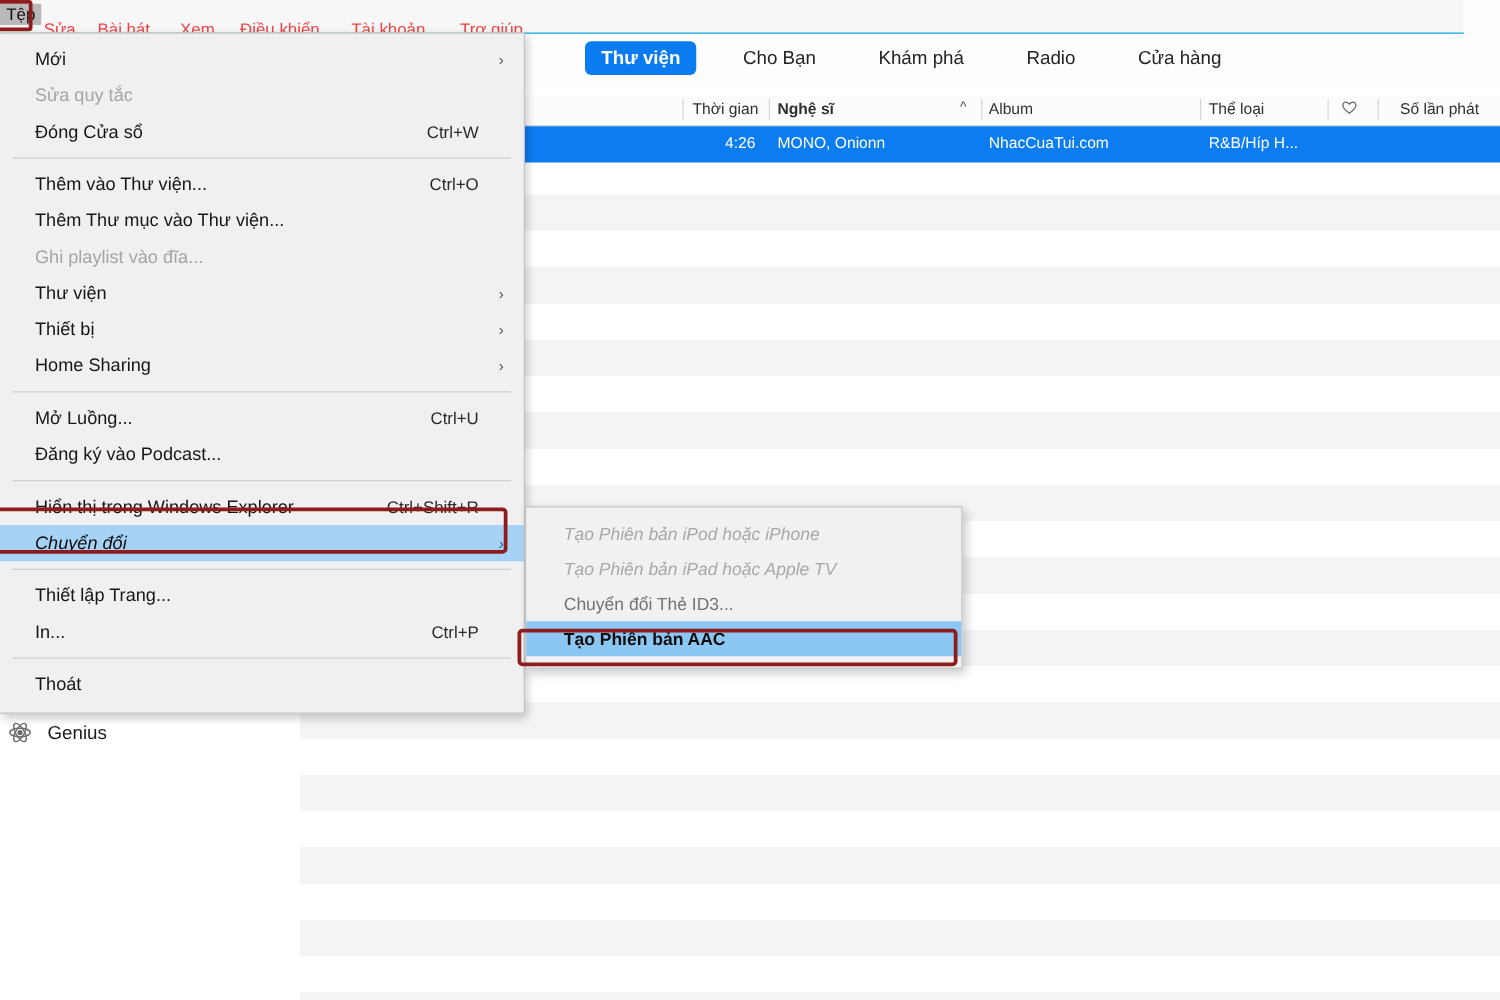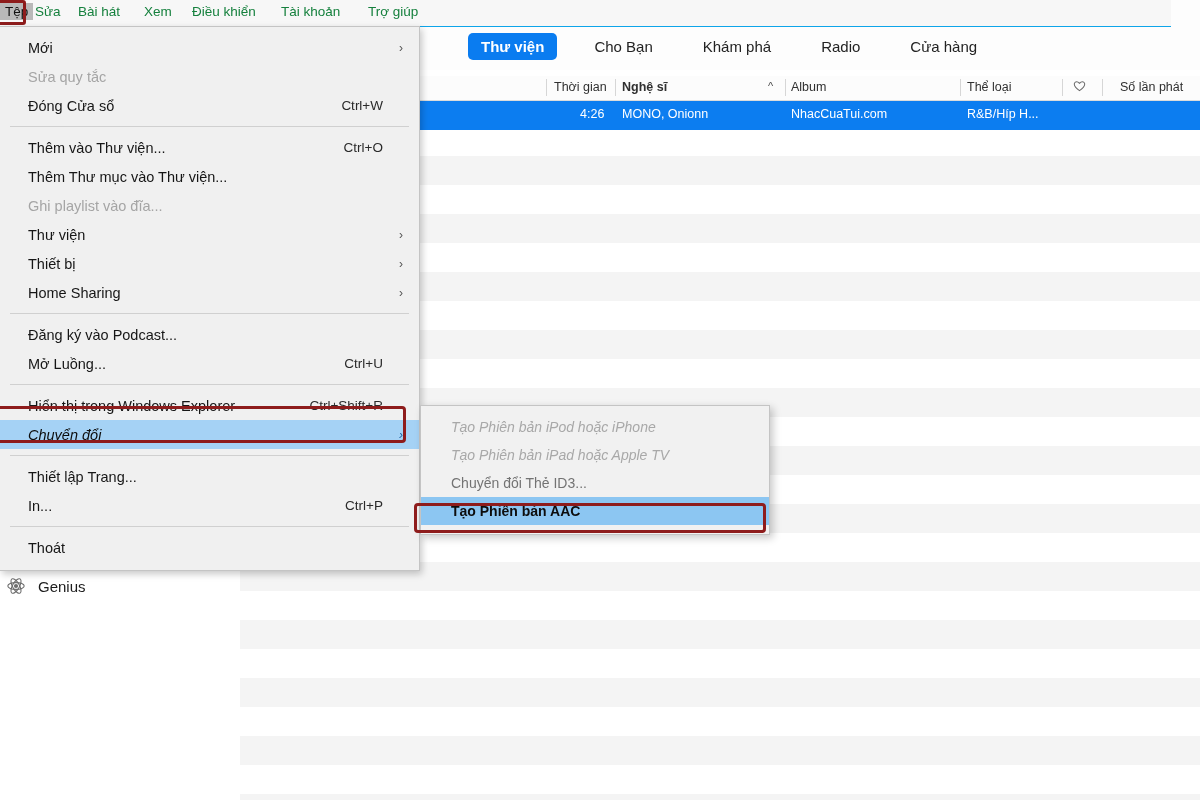--- a/index.html
+++ b/index.html
@@ -180,23 +180,23 @@
     position: absolute;
     left: 0; top: 0;
     width: 1124px;
     height: 26px;
     background: #f7f7f7;
     border-bottom: 1px solid #0ea5e9;
     padding-left: 47px;
   }
   .mb-item {
     position: absolute;
-    top: 4px;
+    top: 16px;
     font-size: 13.5px;
-    color: #15803d;
+    color: #ef4444;
     white-space: nowrap;
   }
   .mb-item.selected {
     background: #b9b9b9;
     color: #111111;
     padding: 1px 5px;
     top: 3px;
   }
   .mb-redbox {
     position: absolute;
@@ -408,26 +408,26 @@
     </div>
 
     <div class="mi">
       <span>Home Sharing</span>
       <span class="arrow">›</span>
     </div>
 
     <div class="mi-sep"></div>
 
     <div class="mi">
-      <span>Đăng ký vào Podcast...</span>
-    </div>
-
-    <div class="mi">
       <span>Mở Luồng...</span>
       <span class="accel">Ctrl+U</span>
+    </div>
+
+    <div class="mi">
+      <span>Đăng ký vào Podcast...</span>
     </div>
 
     <div class="mi-sep"></div>
 
     <div class="mi">
       <span>Hiển thị trong Windows Explorer</span>
       <span class="accel">Ctrl+Shift+R</span>
     </div>
 
     <div class="mi highlight">

